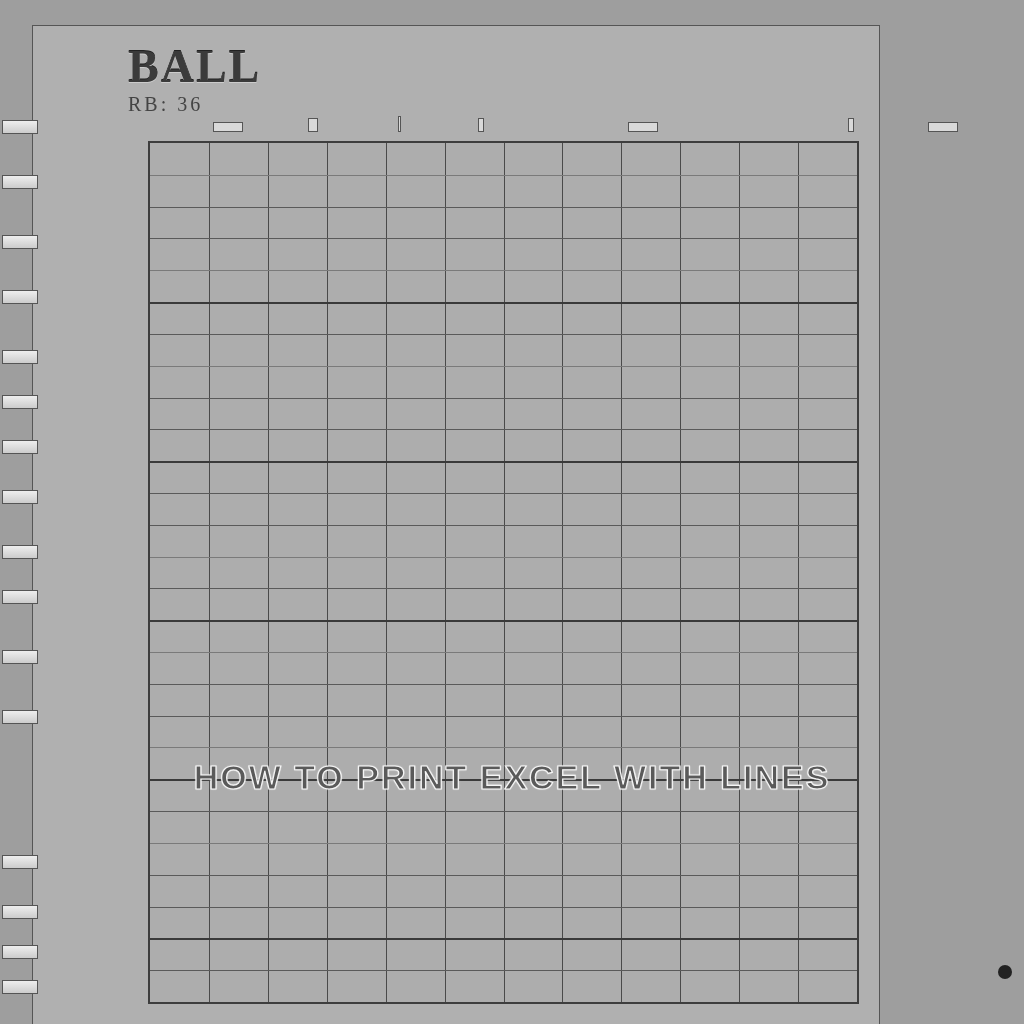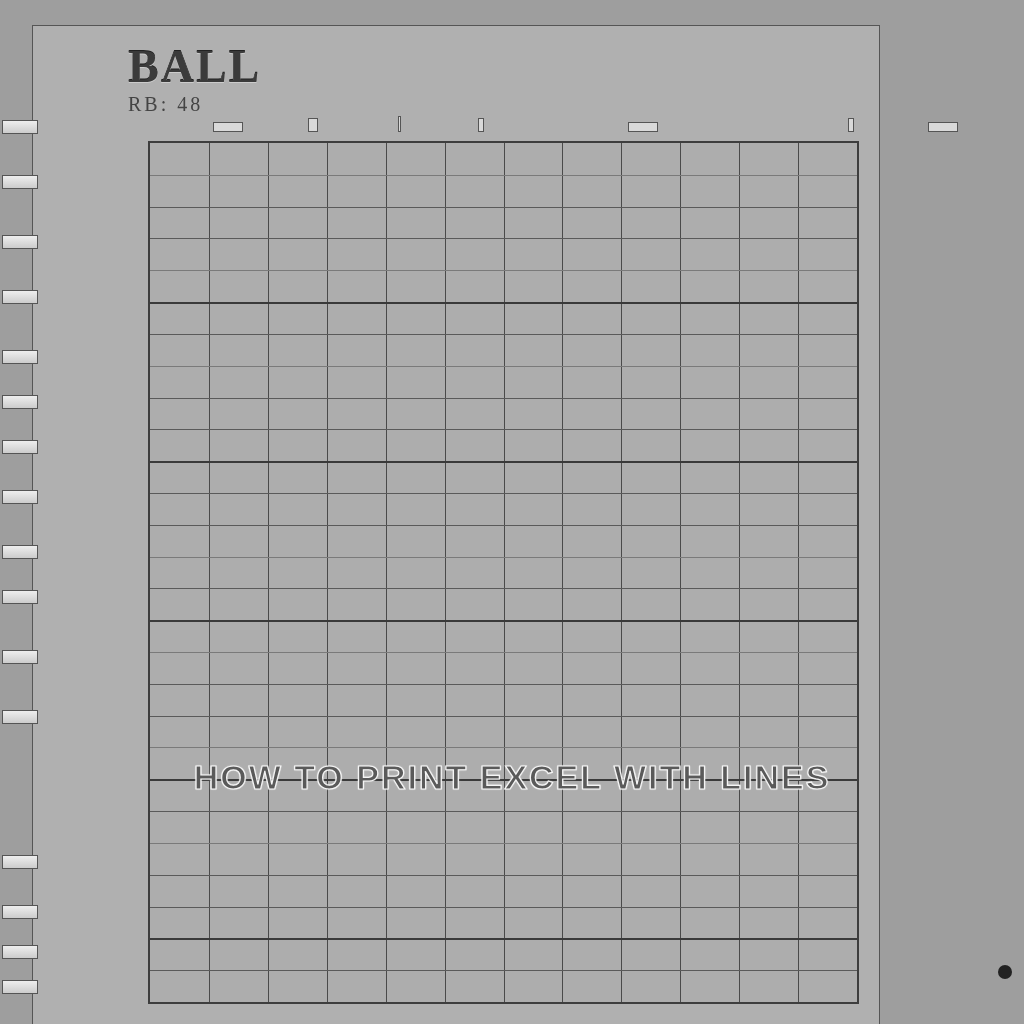--- a/index.html
+++ b/index.html
@@ -123,21 +123,21 @@
     background: #222;
   }
 </style>
 </head>
 <body>
 
 <div class="sheet">
 
   <div class="brand">
     <div class="brand-main">BALL</div>
-    <div class="brand-sub">RB: 48</div>
+    <div class="brand-sub">RB: 36</div>
   </div>
 
   <div class="top-markers">
     <div class="marker wide" style="left:65px"></div>
     <div class="marker" style="left:160px"></div>
     <div class="marker" style="left:250px;width:3px;height:16px;top:2px"></div>
     <div class="marker" style="left:330px;width:6px"></div>
     <div class="marker wide" style="left:480px"></div>
     <div class="marker" style="left:700px;width:6px"></div>
     <div class="marker wide" style="left:780px"></div>

